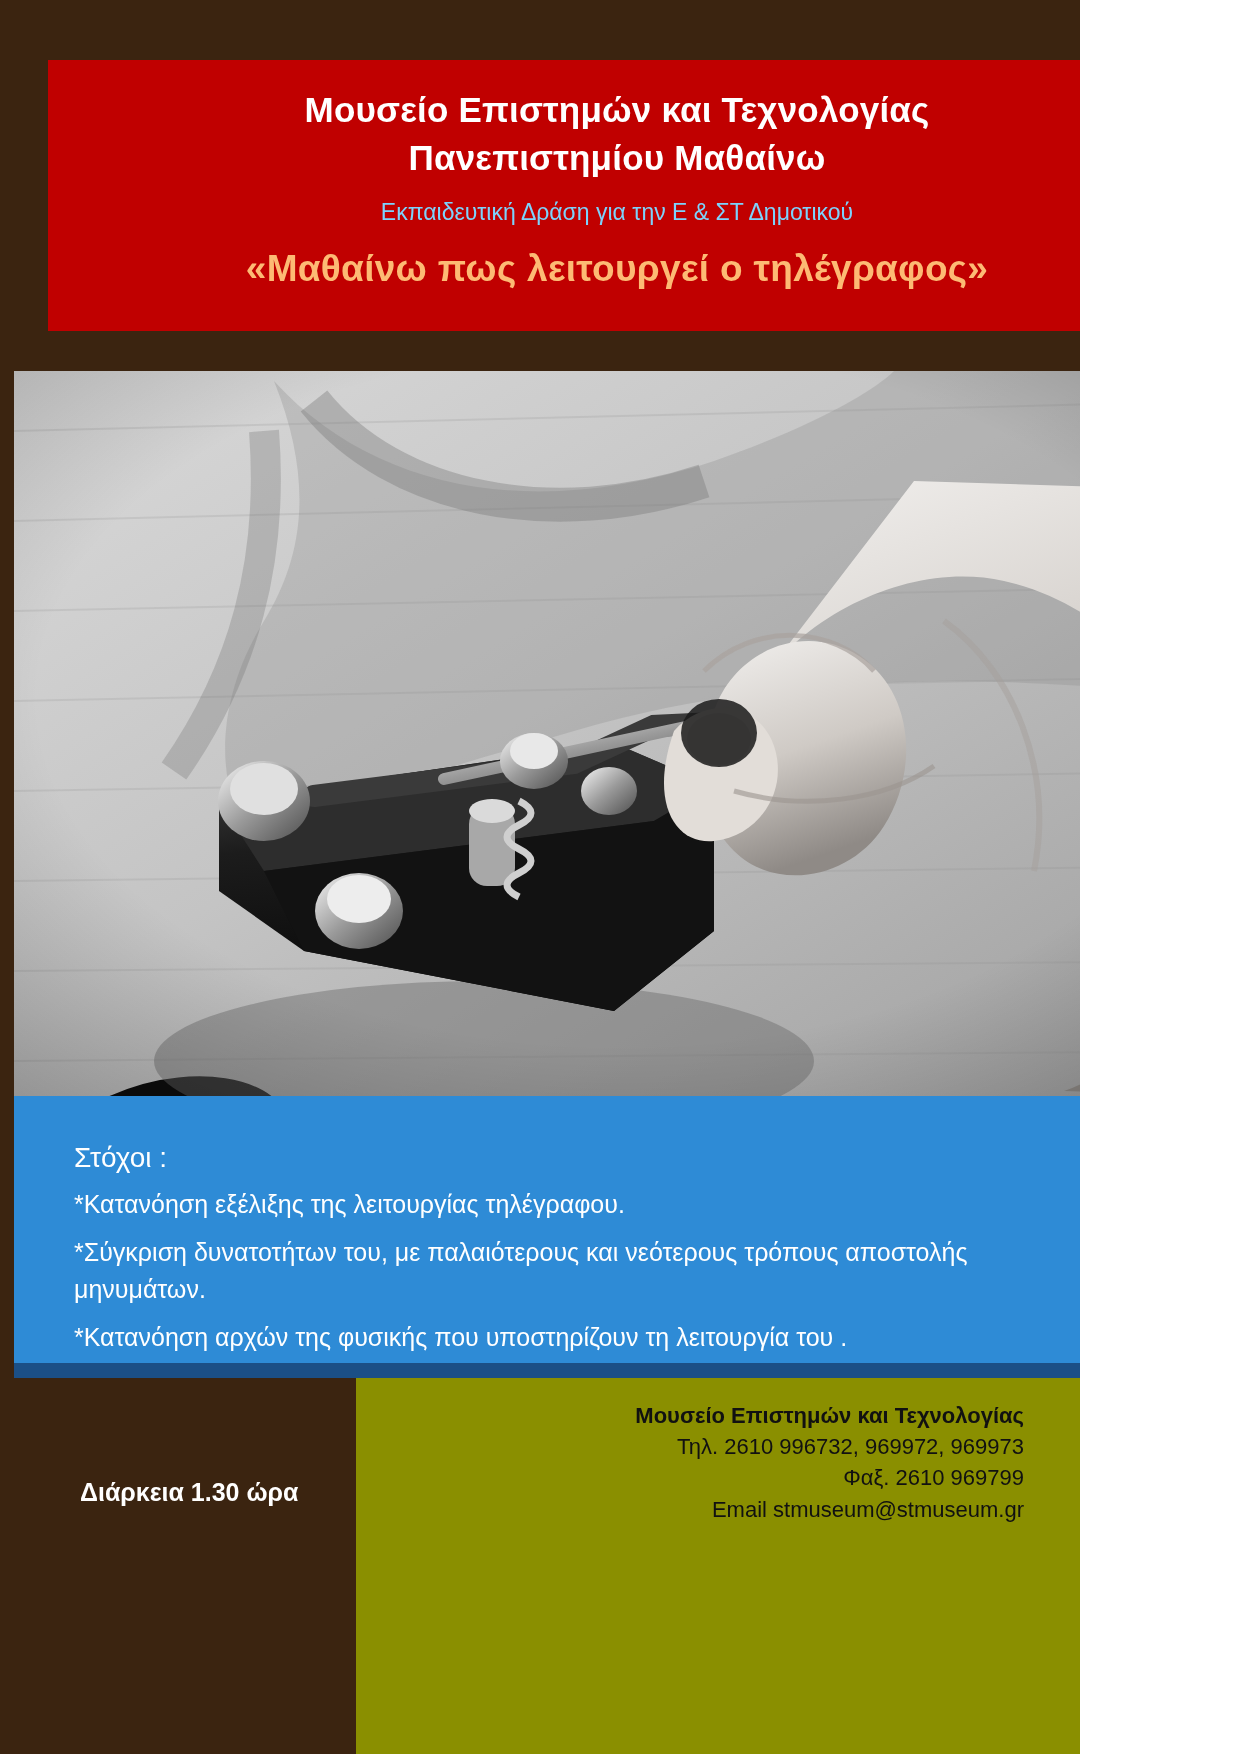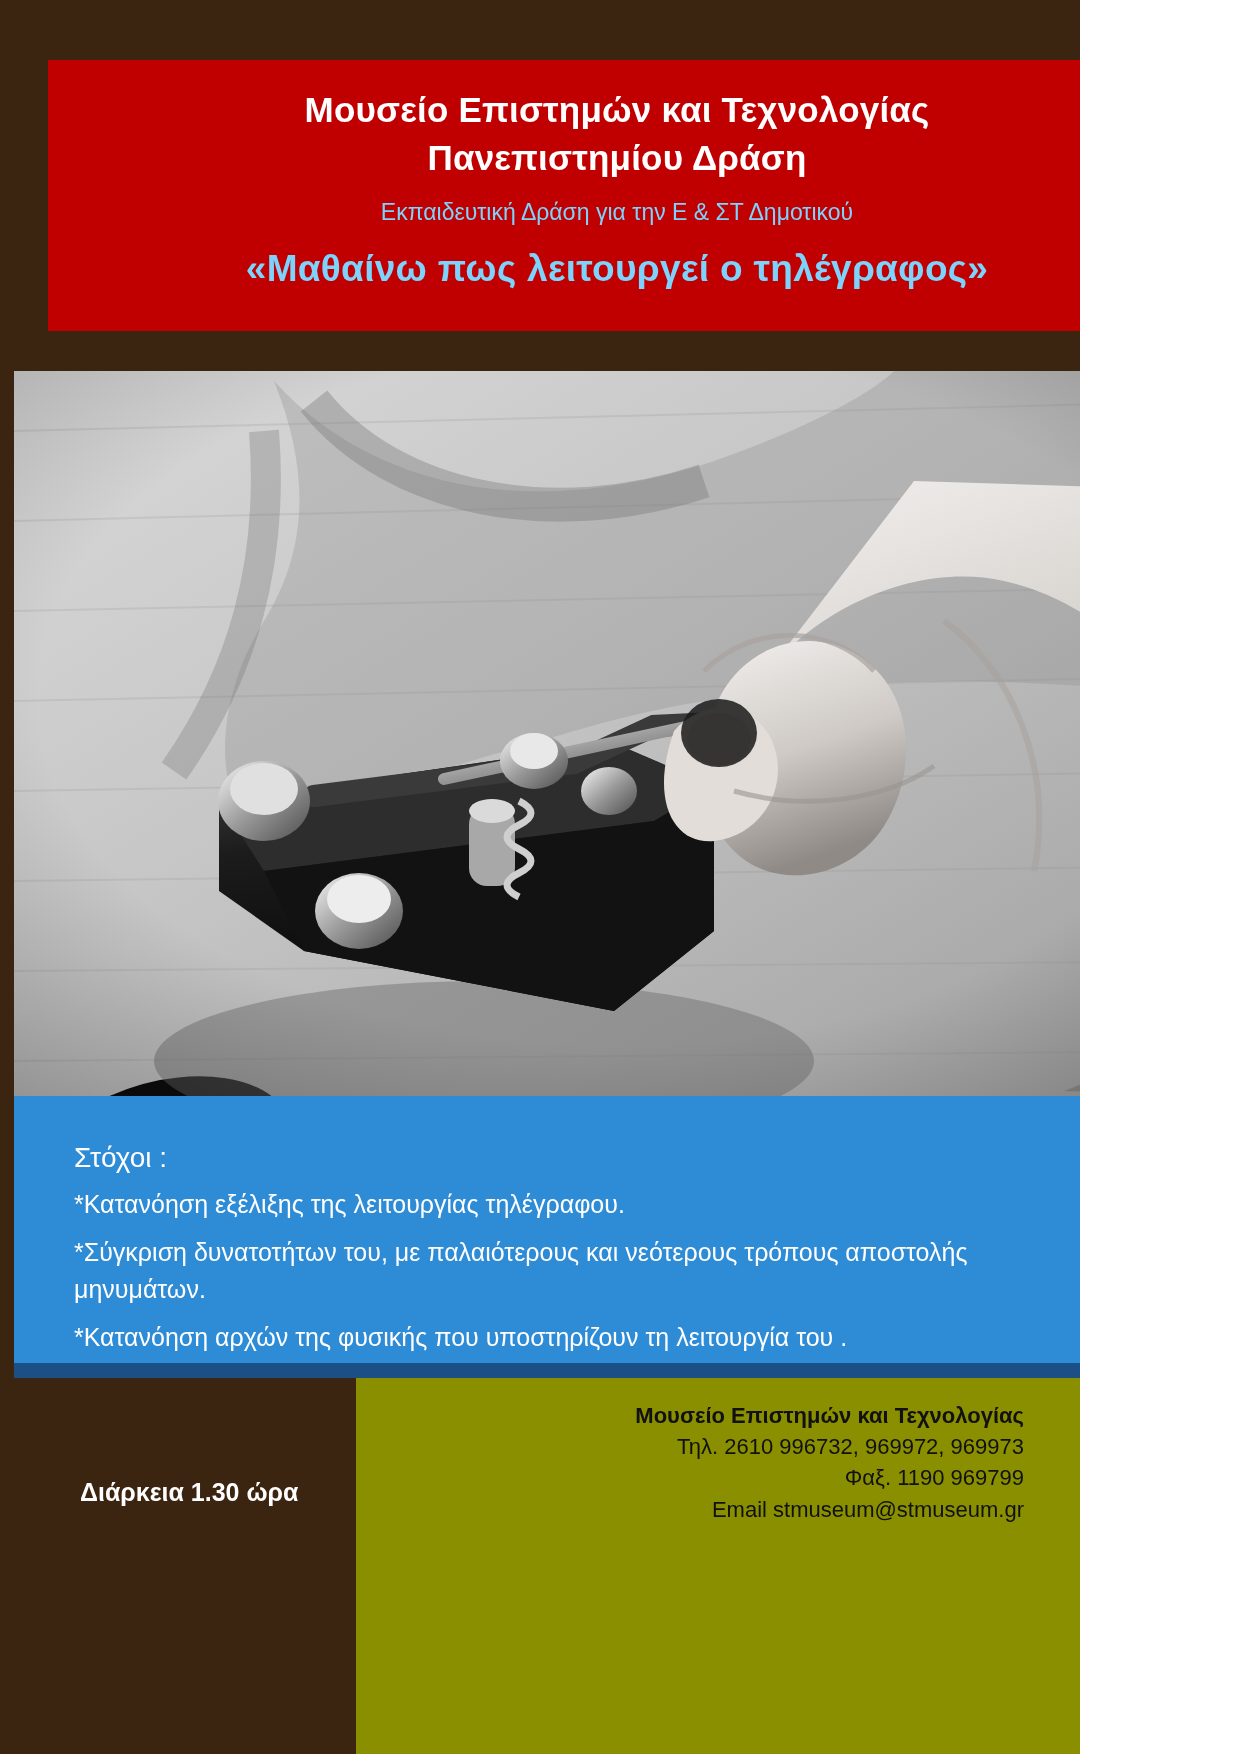--- a/index.html
+++ b/index.html
@@ -40,21 +40,21 @@
     line-height: 1.38;
     letter-spacing: 0.2px;
   }
   .header-sub {
     color: #7dd3fc;
     font-size: 23px;
     margin-top: 16px;
     font-weight: normal;
   }
   .header-quote {
-    color: #7dd3fc;
+    color: #fdba74;
     font-size: 37px;
     font-weight: bold;
     margin-top: 22px;
     letter-spacing: 0.3px;
   }
 
   
   .photo {
     position: absolute;
     left: 14px;
@@ -138,21 +138,21 @@
   }
   .footer-contact .line1 { font-weight: bold; }
 </style>
 </head>
 <body>
 
 <div class="poster">
 
   <div class="header-band">
     <div class="header-title">Μουσείο Επιστημών και Τεχνολογίας</div>
-    <div class="header-title">Πανεπιστημίου Δράση</div>
+    <div class="header-title">Πανεπιστημίου Μαθαίνω</div>
     <div class="header-sub">Εκπαιδευτική Δράση για την Ε &amp; ΣΤ Δημοτικού</div>
     <div class="header-quote">«Μαθαίνω πως λειτουργεί ο τηλέγραφος»</div>
   </div>
 
   <div class="photo">
     <svg width="1212" height="725" viewBox="0 0 1212 725">
       <defs>
         <linearGradient id="bgGrad" x1="0" y1="0" x2="1" y2="1">
           <stop offset="0%" stop-color="#d9d9d9"></stop>
           <stop offset="45%" stop-color="#c4c4c4"></stop>
@@ -250,17 +250,17 @@
     <div class="goal-line">*Σύγκριση δυνατοτήτων του, με παλαιότερους και νεότερους τρόπους αποστολής μηνυμάτων.</div>
     <div class="goal-line">*Κατανόηση  αρχών της φυσικής που υποστηρίζουν τη λειτουργία του .</div>
   </div>
 
   <div class="footer-left"></div>
   <div class="footer-olive"></div>
   <div class="footer-duration">Διάρκεια 1.30 ώρα</div>
   <div class="footer-contact">
     <div class="line1">Μουσείο Επιστημών και Τεχνολογίας</div>
     <div>Τηλ. 2610 996732, 969972, 969973</div>
-    <div>Φαξ. 1190 969799</div>
+    <div>Φαξ. 2610 969799</div>
     <div>Email stmuseum@stmuseum.gr</div>
   </div>
 
 </div>
 
 </body></html>

